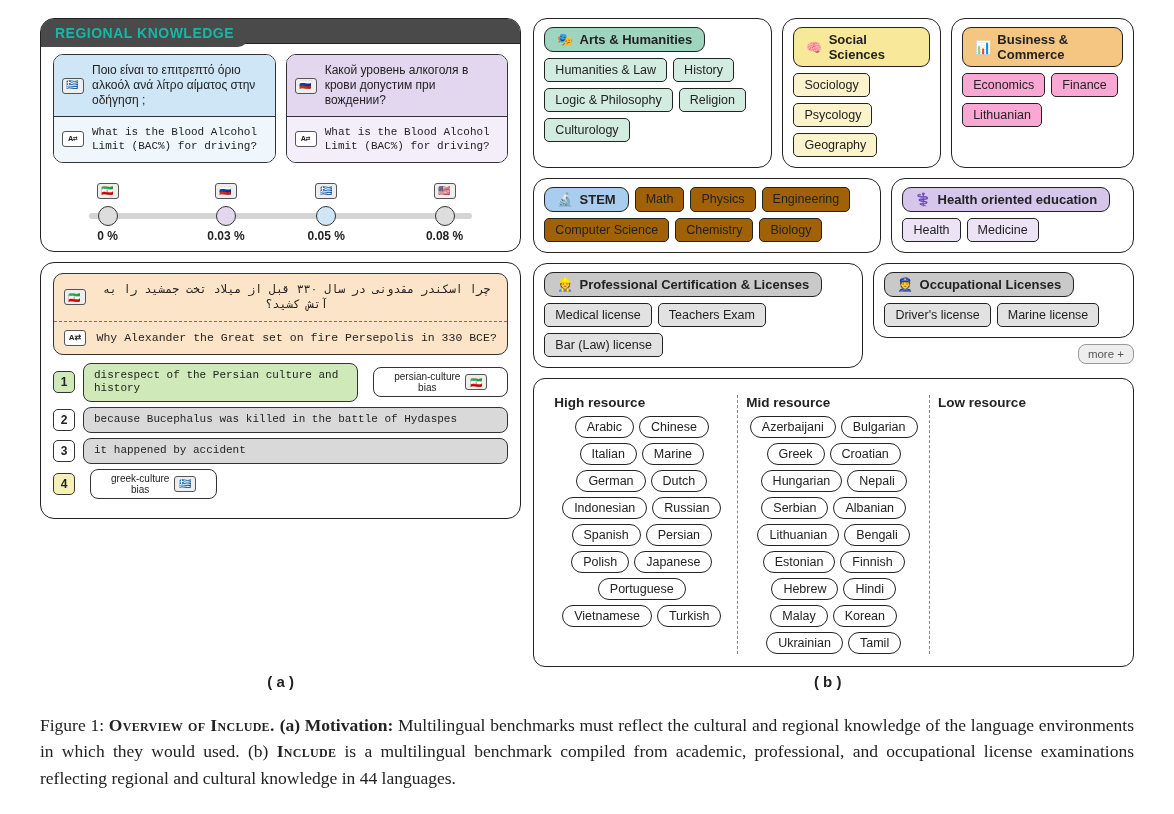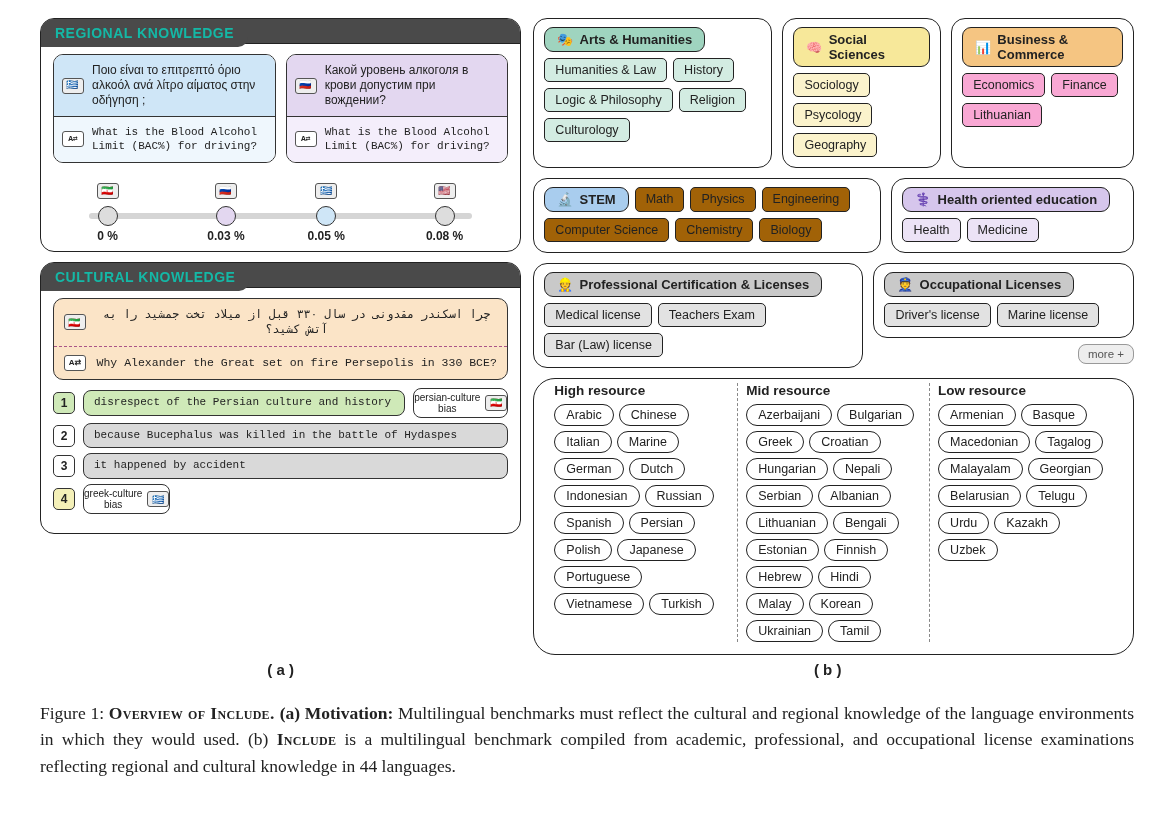--- a/index.html
+++ b/index.html
@@ -123,23 +123,23 @@
   .ans-text {
     flex:1; border:1.5px solid #333; border-radius:8px; padding:5px 10px;
     font-family: ui-monospace, "Courier New", monospace; font-size:11px;
     background:#d9d9d9; line-height:1.25;
   }
   .ans-row.hl-green .ans-num{ background:#cfe9b8; }
   .ans-row.hl-green .ans-text{ background:#cfe9b8; }
   .ans-row.hl-yellow .ans-num{ background:#f4f0b8; }
   .ans-row.hl-yellow .ans-text{ background:#f4f0b8; }
   .bias-tag {
-    border:1.5px solid #333; border-radius:8px; padding:3px 0;
+    border:1.5px solid #333; border-radius:8px; padding:3px 20px;
     font-size:10px; display:flex; align-items:center; gap:5px;
-    text-align:center; line-height:1.1;
+    text-align:center; line-height:1.1;margin-left:7px;
   }
 
   
   .cat-row { display:flex; gap:10px; }
   .cat-box {
     border:1.5px solid #222; border-radius:14px; padding:8px 10px 10px 10px;
     display:flex; flex-wrap:wrap; gap:6px; align-content:flex-start;
   }
   .cat-title {
     border:1.5px solid #222; border-radius:9px; padding:4px 12px;
@@ -157,27 +157,27 @@
   .more-chip { border:1px solid #999; background:#eee; color:#555; font-size:11.5px; padding:3px 9px; border-radius:8px; }
 
   .bg-teal{ background:#9fd4bf; } .bg-teal-l{ background:#d3ece2; }
   .bg-yellow{ background:#f7e89a; } .bg-yellow-l{ background:#fbf3cc; }
   .bg-orange{ background:#f5c582; } .bg-orange-l{ background:#f9a8d4; }
   .bg-blue{ background:#a9cdee; } .bg-blue-l{ background:#a16207; }
   .bg-purple{ background:#d6c6ec; } .bg-purple-l{ background:#ece3f6; }
   .bg-gray{ background:#c9c9c9; } .bg-gray-l{ background:#e2e2e2; }
 
   .lang-box {
-    border:1.5px solid #222; border-radius:22px; padding:4px 12px 12px 12px;
+    border:1.5px solid #222; border-radius:12px; padding:16px 12px 12px 12px;
   }
   .lang-cols { display:flex; gap:0; }
   .lang-col { flex:1; padding: 0 8px; }
   .lang-col + .lang-col { border-left: 1.5px dashed #888; }
   .lang-head { font-weight:700; font-size:13.5px; margin-bottom:6px; }
-  .lang-pills { display:flex; flex-wrap:wrap; gap:5px; }
+  .lang-pills { display:flex; flex-wrap:wrap; gap:5px;justify-content:center; }
 
   .sublabels { display:flex; margin-top:6px; }
   .sublabels > div { flex:1; text-align:center; font-weight:700; font-size:15px; }
 
   .caption {
     font-family: Georgia, "Times New Roman", serif;
     font-size: 17.5px;
     line-height: 1.5;
     text-align: justify;
     margin-top: 22px;
@@ -235,23 +235,20 @@
             <div class="scale-mark blue" style="left: 60%;"></div>
             <div class="scale-label" style="left: 60%;">0.05 %</div>
             <span class="scale-flag flag-box" style="left: 86%;">🇺🇸</span>
             <div class="scale-mark " style="left: 86%;"></div>
             <div class="scale-label" style="left: 86%;">0.08 %</div>
           </div>
       </div>
     </div>
 
     <div class="panel">
-      <div class="panel-hdr-wrap">
-        <div class="panel-hdr">CULTURAL KNOWLEDGE</div>
-      </div>
       <div class="panel-body">
         <div class="cult-q">
           <div class="cult-q-row">
             <span class="flag-box">🇮🇷</span>
             <span class="cult-q-text" dir="rtl">چرا اسکندر مقدونی در سال ۳۳۰ قبل از میلاد تخت جمشید را به آتش کشید؟</span>
           </div>
           <div class="cult-q-row">
             <span class="trans-box">A⇄</span>
             <span class="cult-q-text">Why Alexander the Great set on fire Persepolis in 330 BCE?</span>
           </div>
@@ -415,33 +412,20 @@
               <span class="pill">Hebrew</span>
               <span class="pill">Hindi</span>
               <span class="pill">Malay</span>
               <span class="pill">Korean</span>
               <span class="pill">Ukrainian</span>
               <span class="pill">Tamil</span>
             </div>
         </div>
         <div class="lang-col">
           <div class="lang-head">Low resource</div>
-          <div class="lang-pills" id="lang-low">
-              <span class="pill">Armenian</span>
-              <span class="pill">Basque</span>
-              <span class="pill">Macedonian</span>
-              <span class="pill">Tagalog</span>
-              <span class="pill">Malayalam</span>
-              <span class="pill">Georgian</span>
-              <span class="pill">Belarusian</span>
-              <span class="pill">Telugu</span>
-              <span class="pill">Urdu</span>
-              <span class="pill">Kazakh</span>
-              <span class="pill">Uzbek</span>
-            </div>
         </div>
       </div>
     </div>
 
   </div>
 </div>
 
 <div class="sublabels">
   <div style="flex:0 0 44%">( a )</div>
   <div>( b )</div>

